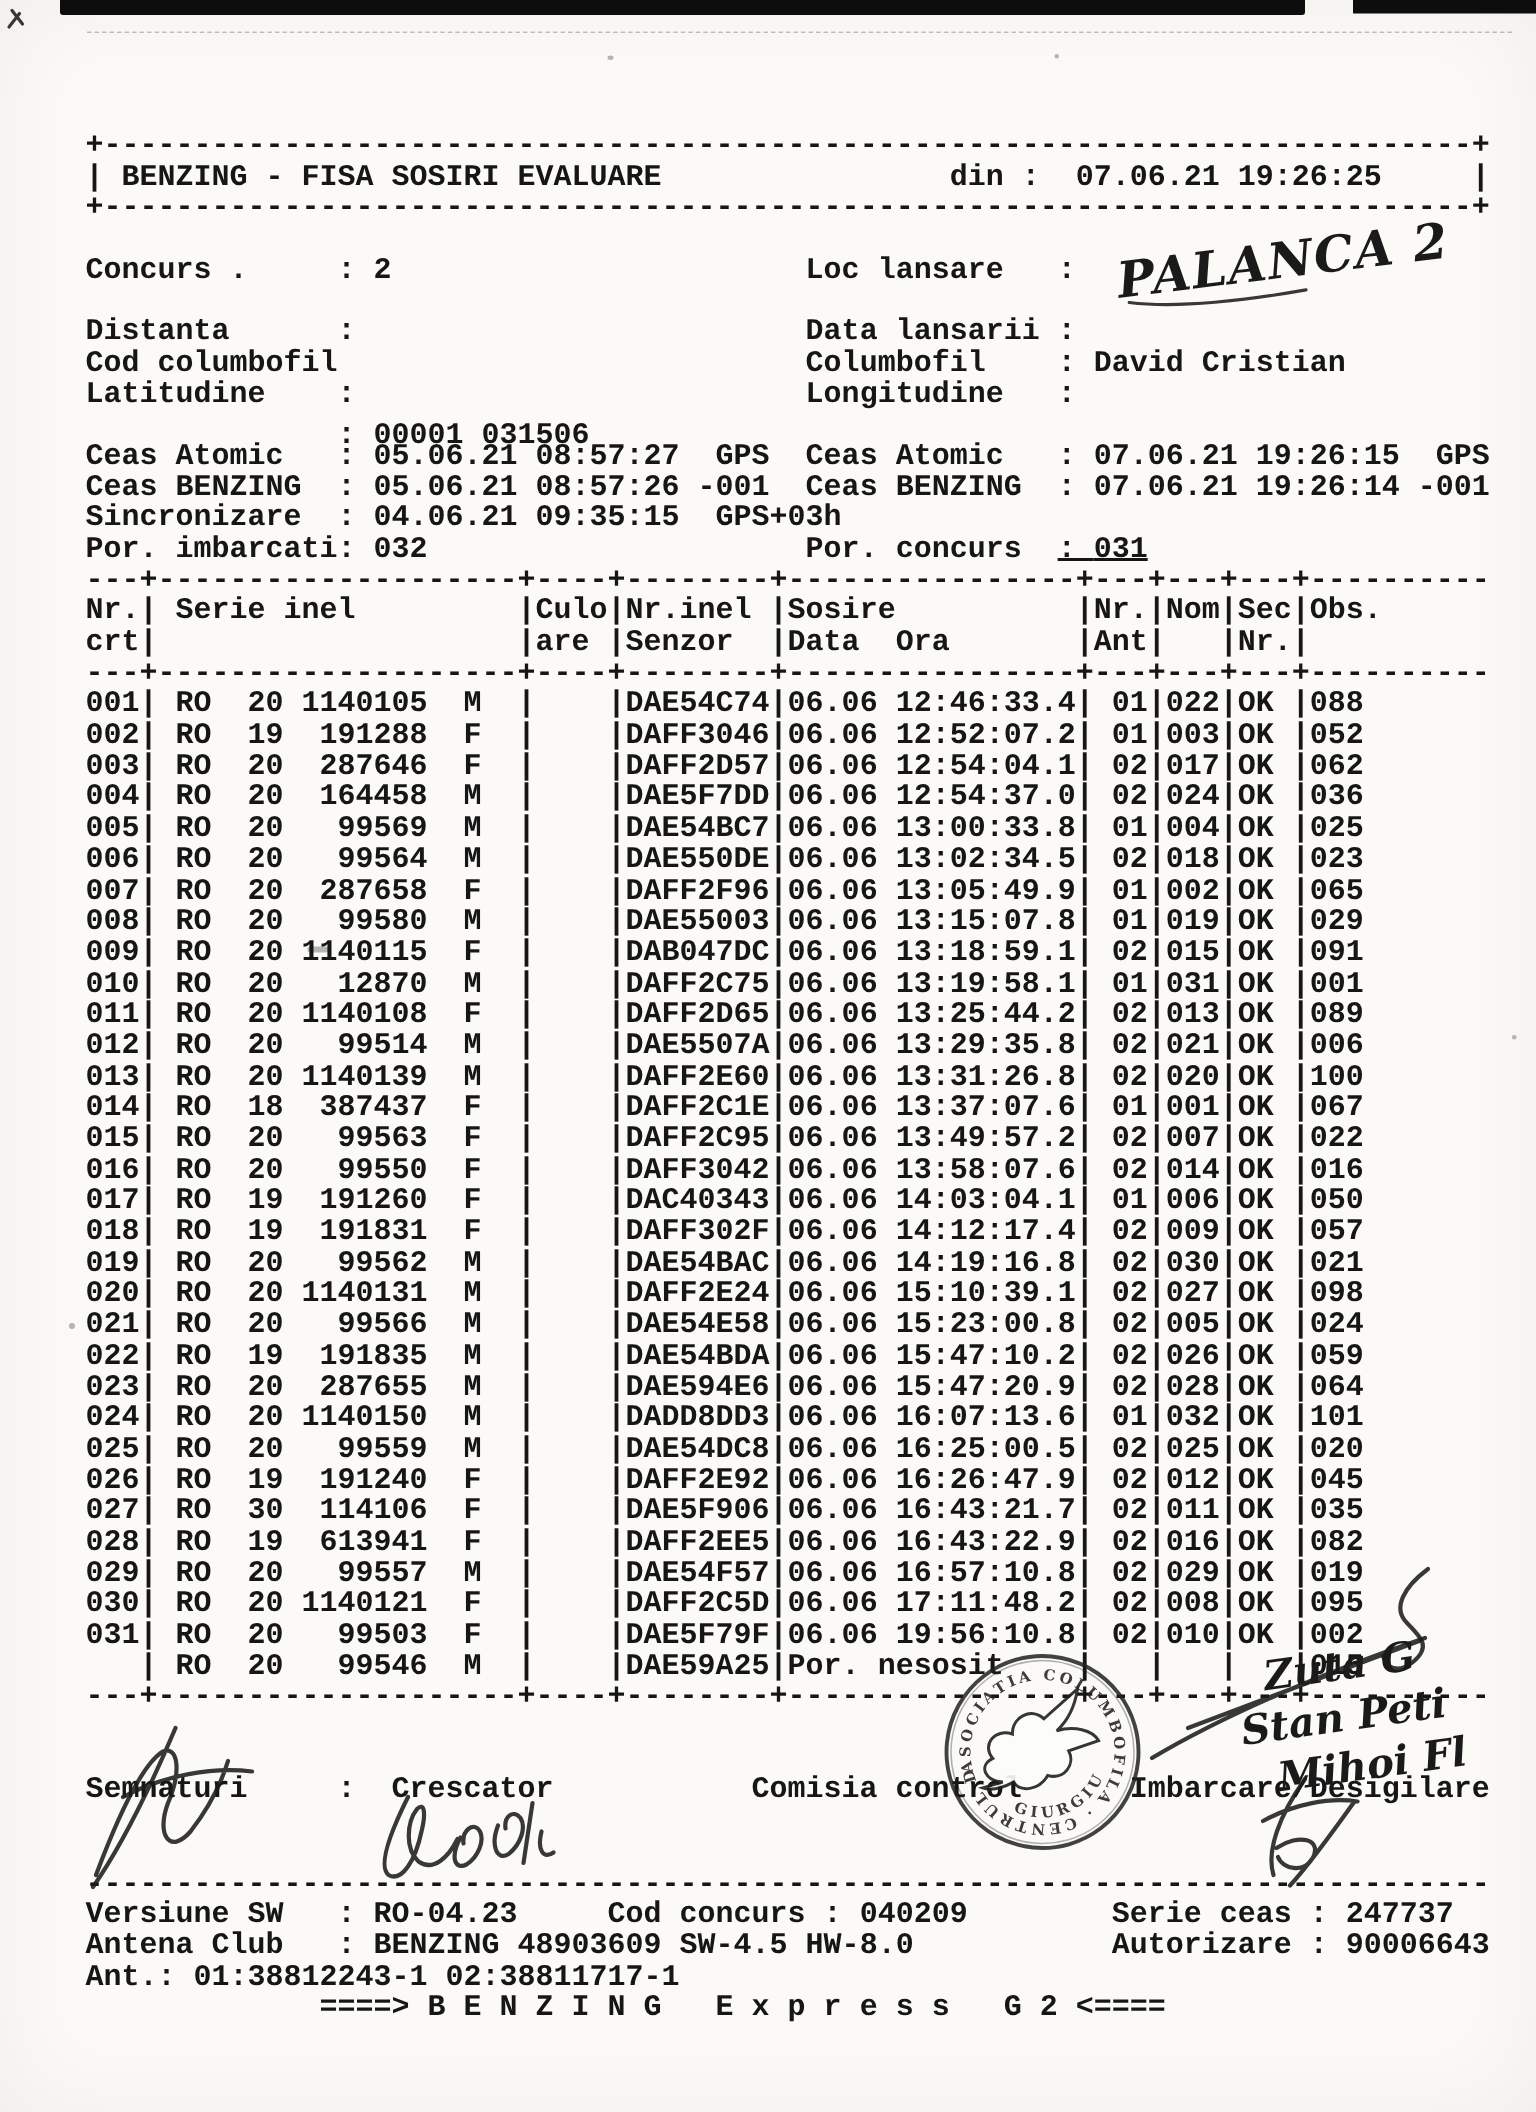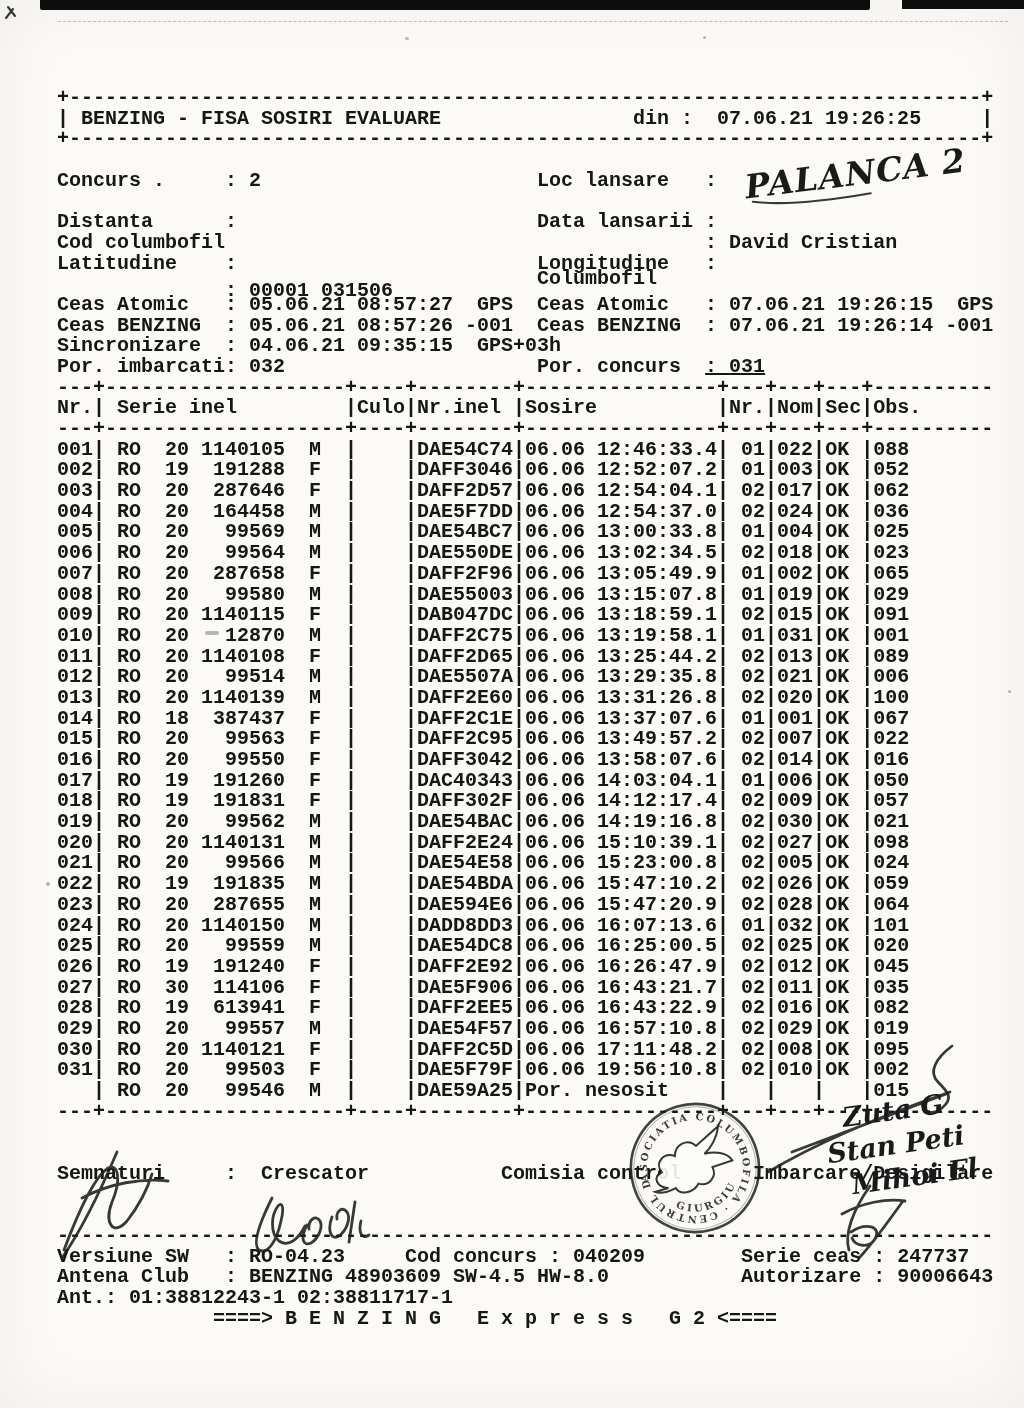--- a/index.html
+++ b/index.html
@@ -48,34 +48,35 @@
         <span style="left:48ch">din :</span>
         <span style="left:55ch">07.06.21 19:26:25</span>
         <span style="left:77ch">|</span>
       </div>
       <div class="ln box-border mb1">+----------------------------------------------------------------------------+</div>
     </div>
 
     <div id="info-block" class="mb1">
         <div class="ln mb1"><span class="lbl" style="left: 0ch; text-align: center;">Concurs .</span><span class="val" style="left: 14ch;">2</span><span class="lbl" style="left: 40ch;">Loc lansare</span><span class="val" style="left: 54ch;"></span></div>
         <div class="ln"><span class="lbl" style="left: 0ch;">Distanta</span><span class="val" style="left: 14ch;"></span><span class="lbl" style="left: 40ch;">Data lansarii</span><span class="val" style="left: 54ch;"></span></div>
-        <div class="ln"><span class="lbl" style="left: 0ch;">Cod columbofil</span><span class="val" style="left: 14ch; margin-top: 48px;">00001 031506</span><span class="lbl" style="left: 40ch; margin-top: 36px;">Columbofil</span><span class="val" style="left: 54ch;">David Cristian</span></div>
+        <div class="ln"><span class="lbl" style="left: 0ch;">Cod columbofil</span><span class="val" style="left: 14ch; margin-top: 48px;">00001 031506</span><span class="lbl" style="left: 40ch;">Columbofil</span><span class="val" style="left: 54ch;">David Cristian</span></div>
         <div class="ln"><span class="lbl" style="left: 0ch;">Latitudine</span><span class="val" style="left: 14ch;"></span><span class="lbl" style="left: 40ch;">Longitudine</span><span class="val" style="left: 54ch;"></span></div>
       </div>
 
     <div id="clock-block">
         <div class="ln"><span class="lbl" style="left: 0ch;">Ceas Atomic</span><span class="val" style="left: 14ch;">05.06.21 08:57:27  GPS</span><span class="lbl" style="left: 40ch;">Ceas Atomic</span><span class="val" style="left: 54ch;">07.06.21 19:26:15  GPS</span></div>
         <div class="ln"><span class="lbl" style="left: 0ch;">Ceas BENZING</span><span class="val" style="left: 14ch; text-align: center;">05.06.21 08:57:26 -001</span><span class="lbl" style="left: 40ch;">Ceas BENZING</span><span class="val" style="left: 54ch;">07.06.21 19:26:14 -001</span></div>
         <div class="ln"><span class="lbl" style="left: 0ch;">Sincronizare</span><span class="val" style="left: 14ch;">04.06.21 09:35:15  GPS+03h</span></div>
         <div class="ln"><span class="lbl" style="left: 0ch;">Por. imbarcati</span><span class="val" style="left: 14ch;">032</span><span class="lbl" style="left: 40ch;">Por. concurs</span><span class="val" style="left: 54ch; text-decoration: underline;">031</span></div>
       </div>
 
     <div id="table-block" class="mb2">
         <div class="ln">---+--------------------+----+--------+----------------+---+---+---+----------</div>
         <div class="ln">Nr.| Serie inel         |Culo|Nr.inel |Sosire          |Nr.|Nom|Sec|Obs.      </div>
+        <div class="ln">crt|                    |are |Senzor  |Data  Ora       |Ant|   |Nr.|          </div>
         <div class="ln">---+--------------------+----+--------+----------------+---+---+---+----------</div>
         <div class="ln">001| RO  20 1140105  M  |    |DAE54C74|06.06 12:46:33.4| 01|022|OK |088       </div>
         <div class="ln">002| RO  19  191288  F  |    |DAFF3046|06.06 12:52:07.2| 01|003|OK |052       </div>
         <div class="ln">003| RO  20  287646  F  |    |DAFF2D57|06.06 12:54:04.1| 02|017|OK |062       </div>
         <div class="ln">004| RO  20  164458  M  |    |DAE5F7DD|06.06 12:54:37.0| 02|024|OK |036       </div>
         <div class="ln">005| RO  20   99569  M  |    |DAE54BC7|06.06 13:00:33.8| 01|004|OK |025       </div>
         <div class="ln">006| RO  20   99564  M  |    |DAE550DE|06.06 13:02:34.5| 02|018|OK |023       </div>
         <div class="ln">007| RO  20  287658  F  |    |DAFF2F96|06.06 13:05:49.9| 01|002|OK |065       </div>
         <div class="ln">008| RO  20   99580  M  |    |DAE55003|06.06 13:15:07.8| 01|019|OK |029       </div>
         <div class="ln">009| RO  20 1140115  F  |    |DAB047DC|06.06 13:18:59.1| 02|015|OK |091       </div>

